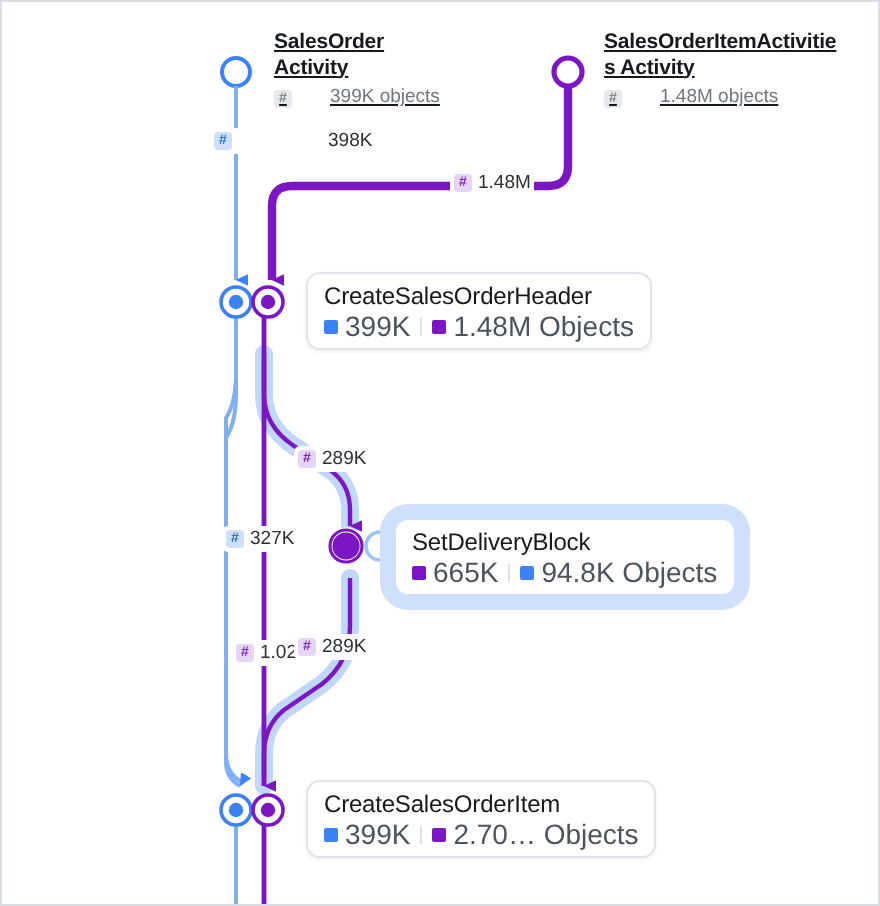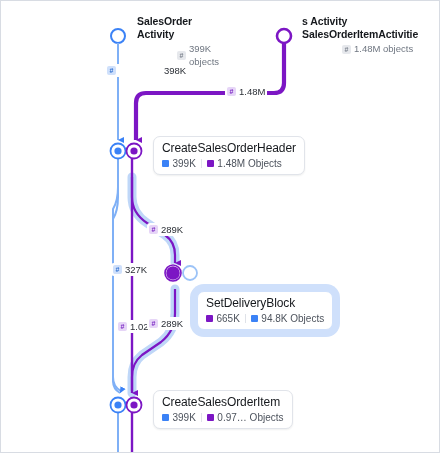--- a/index.html
+++ b/index.html
@@ -29,31 +29,31 @@
   }
 
   
   .start-label {
     position: absolute;
     font-size: 10.5px;
     line-height: 12.5px;
     font-weight: bold;
     color: #16191d;
     letter-spacing: -0.1px;
+    text-decoration: underline;
   }
   .start-label .obj-line {
     margin-top: 3px;
     font-weight: normal;
     font-size: 9.5px;
     color: #6f7681;
     display: flex;
     align-items: center;
-    gap: 3px;
+    gap: 19px;
     letter-spacing: 0px;
-    margin-left: 40px;
   }
 
   
   .hashbox {
     display: inline-flex;
     align-items: center;
     justify-content: center;
     width: 9px;
     height: 9px;
     border-radius: 2px;
@@ -87,34 +87,33 @@
     background: #ffffff;
     border: 1px solid #e1e4ea;
     border-radius: 7px;
     padding: 5px 8px 5px 8px;
     box-shadow: 0 1px 2px rgba(20,24,31,0.07);
     white-space: nowrap;
   }
   .card.highlight {
     border-color: #cfe0fb;
     box-shadow: 0 0 0 7px #cfe0fb;
-    margin-top: 32px;
   }
   .card-title {
     font-size: 12px;
     line-height: 13px;
     color: #16191d;
     letter-spacing: -0.1px;
   }
   .card-stats {
     margin-top: 3px;
     display: flex;
     align-items: center;
     gap: 5px;
-    font-size: 10px;
+    font-size: 14px;
     line-height: 11px;
     color: #4d535d;
   }
   .stat {
     display: flex;
     align-items: center;
     gap: 3.5px;
   }
   .sw {
     width: 7px;
@@ -189,22 +188,22 @@
   <div class="start-label" style="left:136px; top:14px; width:90px;">
     <div>SalesOrder</div>
     <div>Activity</div>
     <div class="obj-line">
       <span class="hashbox hash-grey">#</span>
       <span>399K objects</span>
     </div>
   </div>
 
   <div class="start-label" style="left:301px; top:14px; width:132px;">
+    <div>SalesOrderItemActivitie</div>
     <div>s Activity</div>
-    <div>SalesOrderItemActivitie</div>
     <div class="obj-line">
       <span class="hashbox hash-grey">#</span>
       <span>1.48M objects</span>
     </div>
   </div>
 
   <div class="chip" style="left:104px; top:63px;gap:48px;">
     <span class="hashbox hash-blue">#</span>
     <span>398K</span>
   </div>
@@ -267,18 +266,18 @@
   <div class="card" style="left:152px; top:389px;">
     <div class="card-title">CreateSalesOrderItem</div>
     <div class="card-stats">
       <span class="stat">
         <span class="sw" style="background:#3b82f6"></span>
         <span>399K</span>
       </span>
       <span class="divider"></span>
       <span class="stat">
         <span class="sw" style="background:#7c16c4"></span>
-        <span>0.97… Objects</span>
+        <span>2.70… Objects</span>
       </span>
     </div>
   </div>
 
 </div>
 
 </body></html>

